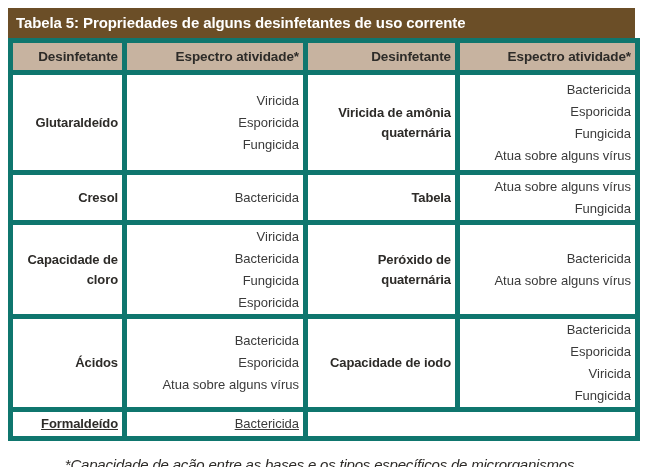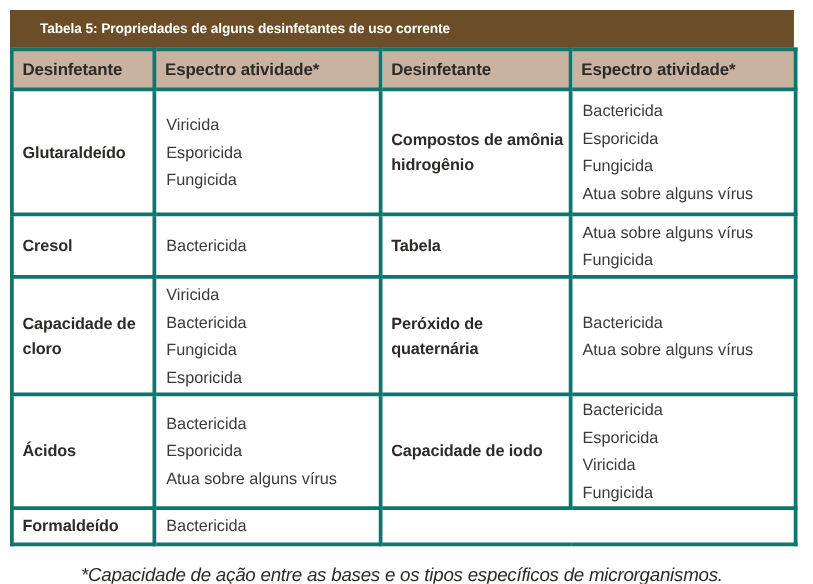--- a/index.html
+++ b/index.html
@@ -20,40 +20,40 @@
     top: 8px;
     width: 627px;
   }
   .title-bar {
     box-sizing: border-box;
     width: 627px;
     height: 30px;
     background: #6b4e27;
     border: 1px solid #6b4e27;
     color: #ffffff;
-    font-size: 11px;
+    font-size: 15px;
     font-weight: bold;
     line-height: 28px;
-    padding-left: 23px;
+    padding-left: 7px;
     letter-spacing: -0.1px;
   }
   table.props {
     width: 627px;
     border-collapse: collapse;
     table-layout: fixed;
   }
   table.props col.c1 { width: 114px; }
   table.props col.c2 { width: 181px; }
   table.props col.c3 { width: 152px; }
   table.props col.c4 { width: 180px; }
   table.props th, table.props td {
-    border: 3px solid #0f766e;
+    border: 5px solid #0f766e;
     box-sizing: border-box;
     vertical-align: middle;
-    text-align: left;
+    text-align: right;
     overflow: hidden;
     margin-left: 39px;
   }
   table.props th {
     background: #c7b3a0;
     height: 32px;
     color: #2d2b28;
     font-size: 13.5px;
     font-weight: bold;
     padding: 0 4px 0 7px;
@@ -76,21 +76,21 @@
   }
   td.acts .line {
     line-height: 22px;
     white-space: nowrap;
   }
   td.empty { background: #ffffff; }
   tr.r1 td { height: 100px; }
   tr.r2 td { height: 50px; }
   tr.r3 td { height: 94px; }
   tr.r4 td { height: 90px; }
-  tr.r5 td { height: 29px; }
+  tr.r5 td { height: 29px; text-decoration: underline; }
   .footnote {
     width: 627px;
     margin-top: 15px;
     text-align: center;
     font-style: italic;
     font-size: 15px;
     color: #2d2b28;
     letter-spacing: -0.2px;
   }
 </style>
@@ -119,21 +119,21 @@
       </thead>
       <tbody>
 
         <tr class="r1">
           <td class="name">Glutaraldeído</td>
           <td class="acts">
             <div class="line">Viricida</div>
             <div class="line">Esporicida</div>
             <div class="line">Fungicida</div>
           </td>
-          <td class="name">Compostos de amônia hidrogênio</td>
+          <td class="name">Viricida de amônia quaternária</td>
           <td class="acts">
             <div class="line">Bactericida</div>
             <div class="line">Esporicida</div>
             <div class="line">Fungicida</div>
             <div class="line">Atua sobre alguns vírus</div>
           </td>
         </tr>
 
         <tr class="r2">
           <td class="name">Cresol</td>

